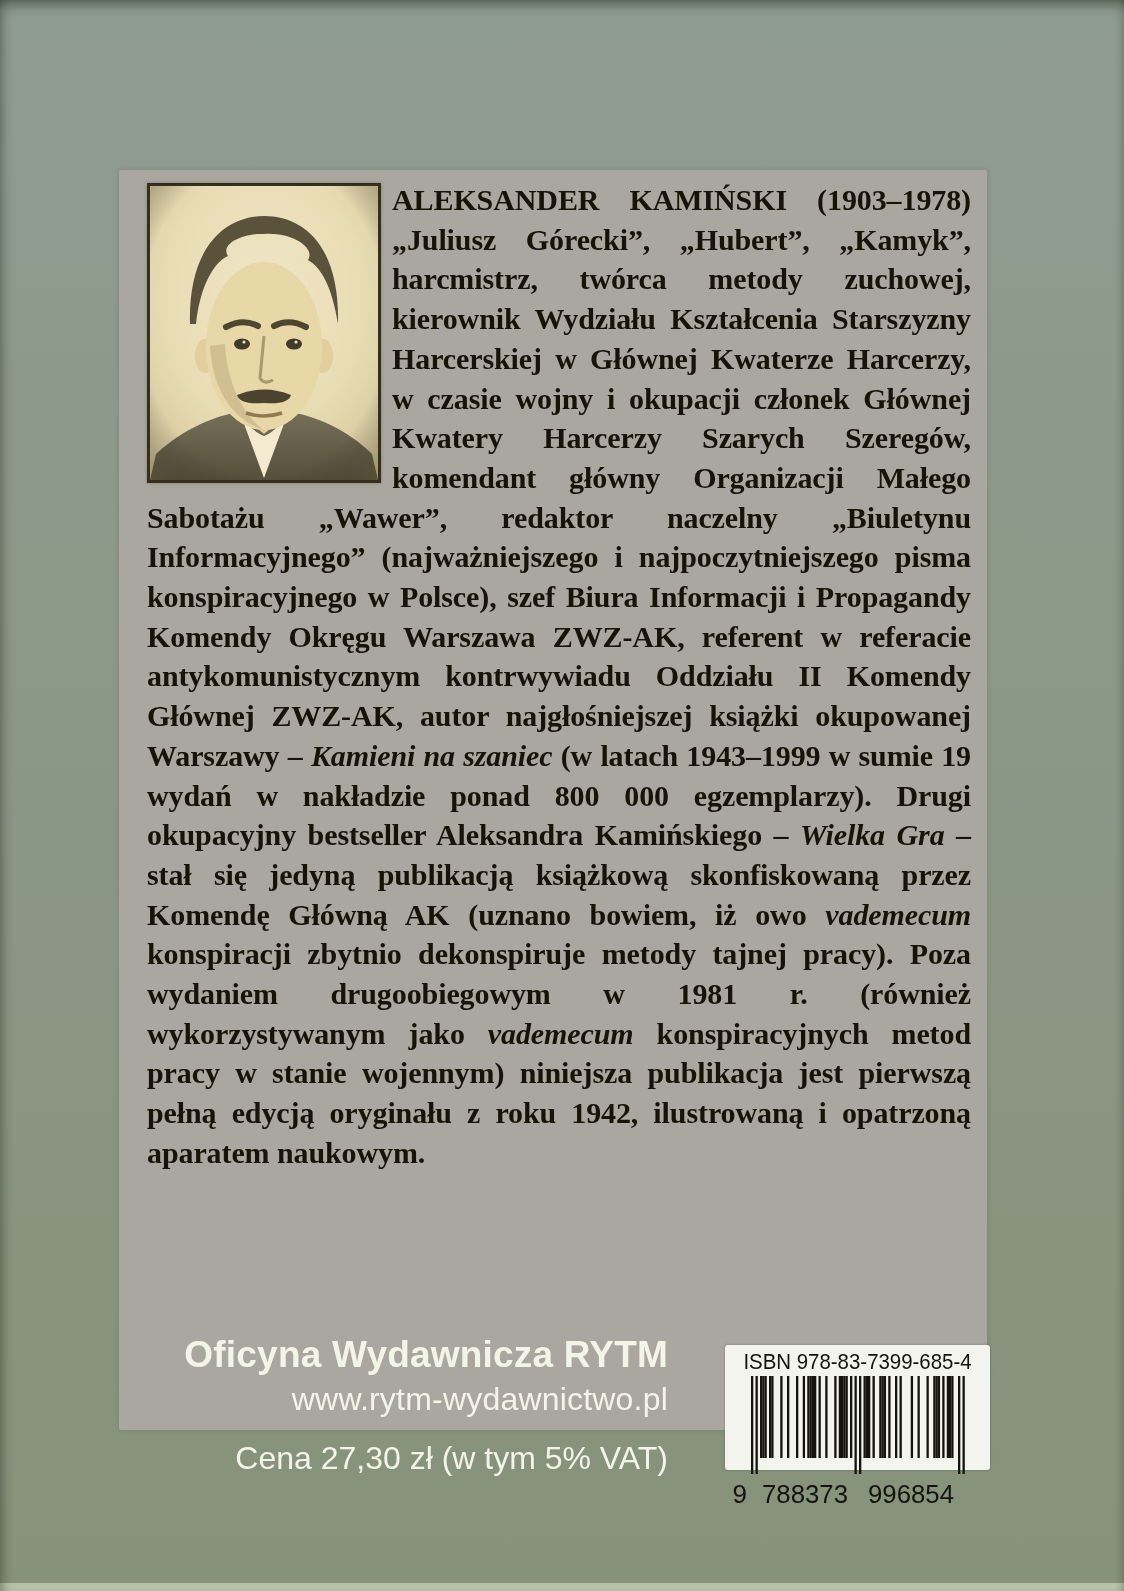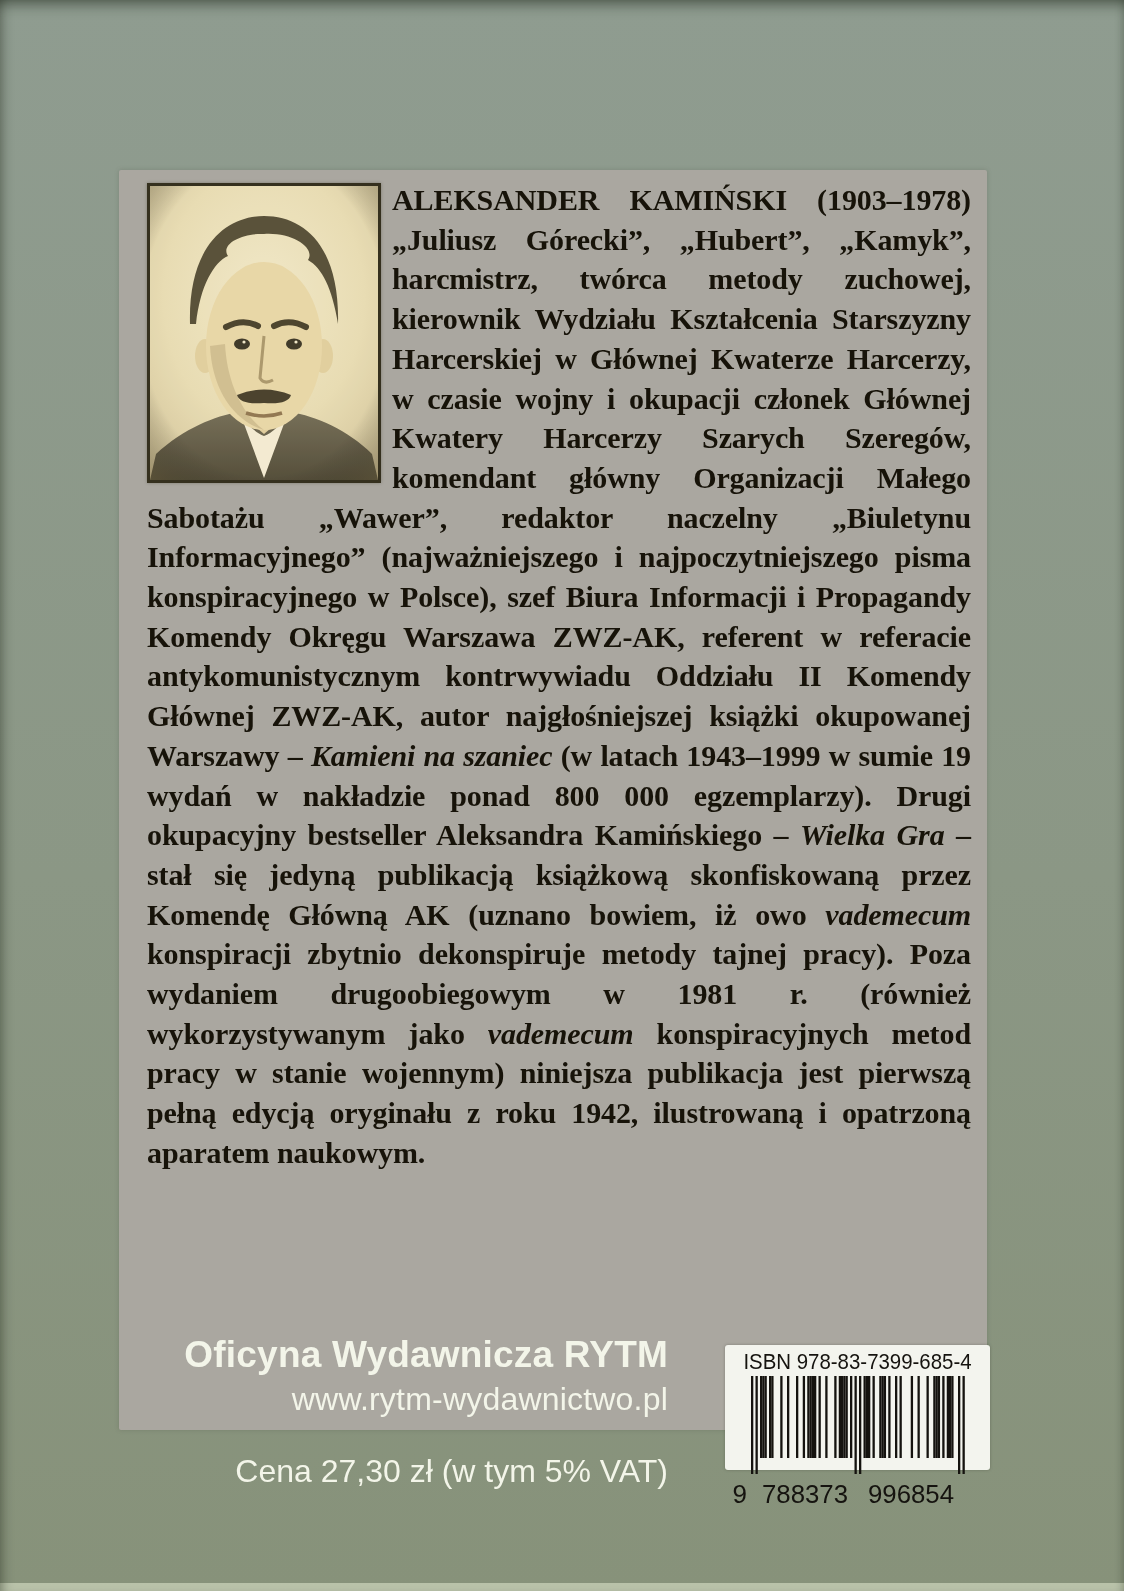--- a/index.html
+++ b/index.html
@@ -68,21 +68,21 @@
   .footer-text {
     position: absolute;
     left: 0; top: 1331px; width: 668px;
     text-align: right;
     color: var(--footer-text, #f3f5e9);
     font-family: "Liberation Sans", sans-serif;
   }
   .publisher { font-size: 37px; font-weight: bold; line-height: 47px; letter-spacing: .2px; }
   .bookstore { font-size: 32px; line-height: 43px; letter-spacing: .8px; }
   .website   { font-size: 32px; line-height: 43px; letter-spacing: .2px; margin-left: 19px; }
-  .price     { font-size: 32px; line-height: 42px; margin-top: 29px; }
+  .price     { font-size: 32px; line-height: 42px; margin-top: 16px; }
 
   
   .barcode-box {
     position: absolute;
     left: 725px; top: 1345px;
     width: 265px; height: 125px;
     background: var(--barcode-bg, #f3f4ee);
     border-radius: 3px;
     box-shadow: 0 0 3px rgba(60,65,50,.4);
   }

